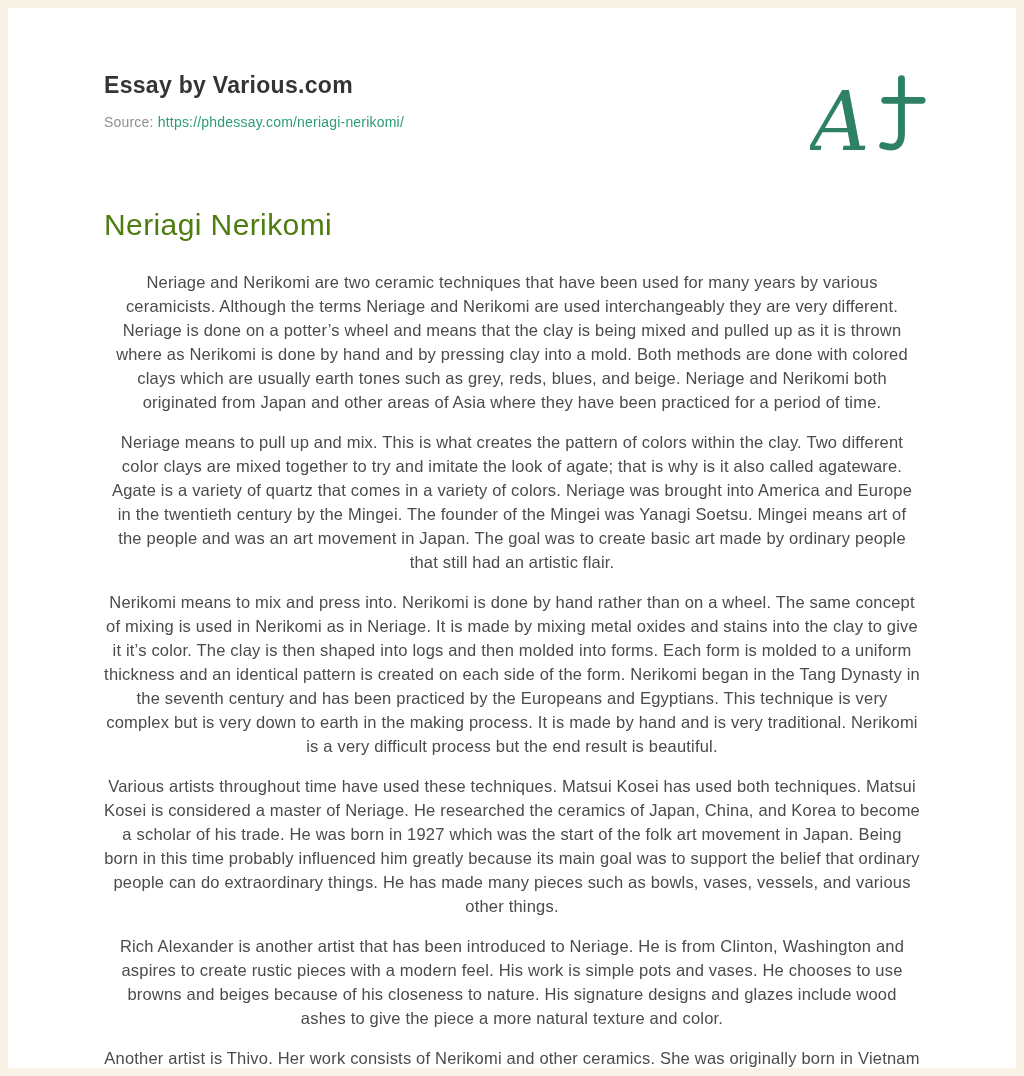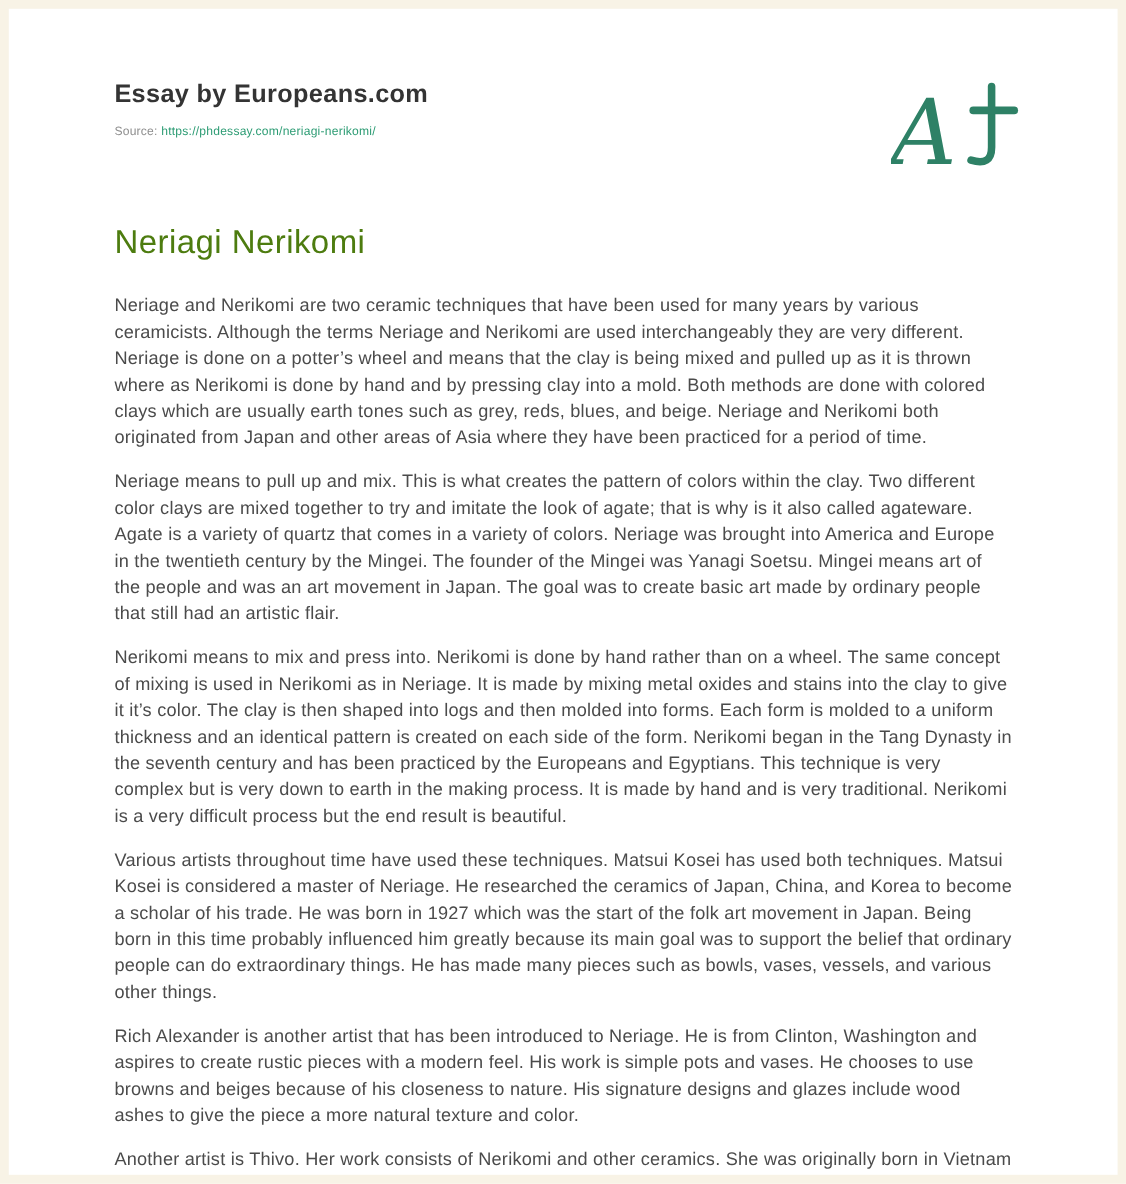--- a/index.html
+++ b/index.html
@@ -27,21 +27,21 @@
   }
   .essay-by {
     margin: 0;
     font-size: 23px;
     font-weight: 600;
     color: #343434;
     letter-spacing: 0.3px;
   }
   .source-line {
     margin-top: 15px;
-    font-size: 11px;
+    font-size: 14px;
     color: #8f8f8f;
     letter-spacing: 0.2px;
   }
   .source-line a {
     color: #2d9c74;
     text-decoration: none;
   }
   .brand-logo {
     position: absolute;
     top: 62px;
@@ -60,29 +60,30 @@
     margin-top: 28px;
     padding-bottom: 40px;
   }
   .essay-body p {
     margin: 0 0 16px 0;
     font-size: 16.5px;
     line-height: 24px;
     color: #4b4b4b;
     letter-spacing: 0.2px;
     max-width: 834px;
+    text-align: center;
   }
 </style>
 </head>
 <body>
 
 <div class="page-card">
   <div class="content">
 
-    <h2 class="essay-by">Essay by Europeans.com</h2>
+    <h2 class="essay-by">Essay by Various.com</h2>
 
     <div class="source-line">
       <span>Source:</span>
       <a href="#">https://phdessay.com/neriagi-nerikomi/</a>
     </div>
 
     <div class="brand-logo">
       <svg viewBox="0 0 120 102" width="118" height="102" aria-hidden="true">
         <text x="0" y="80" font-family="DejaVu Serif, Liberation Serif, serif" font-style="italic" font-size="84" fill="#2e8166">A</text>
         <path d="M93 8 L93 64 Q93 82 74 76" fill="none" stroke="#2e8166" stroke-width="7" stroke-linecap="round"></path>

